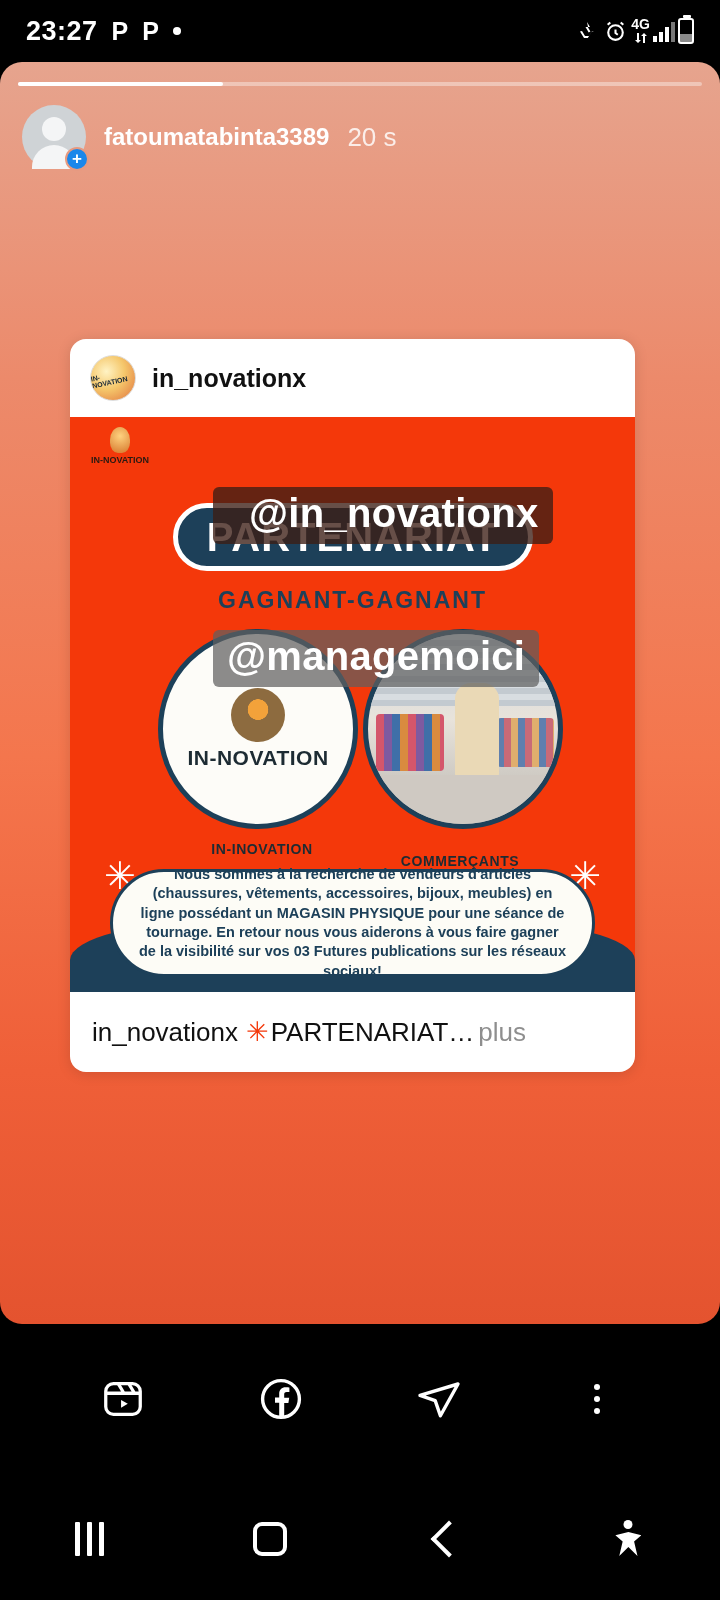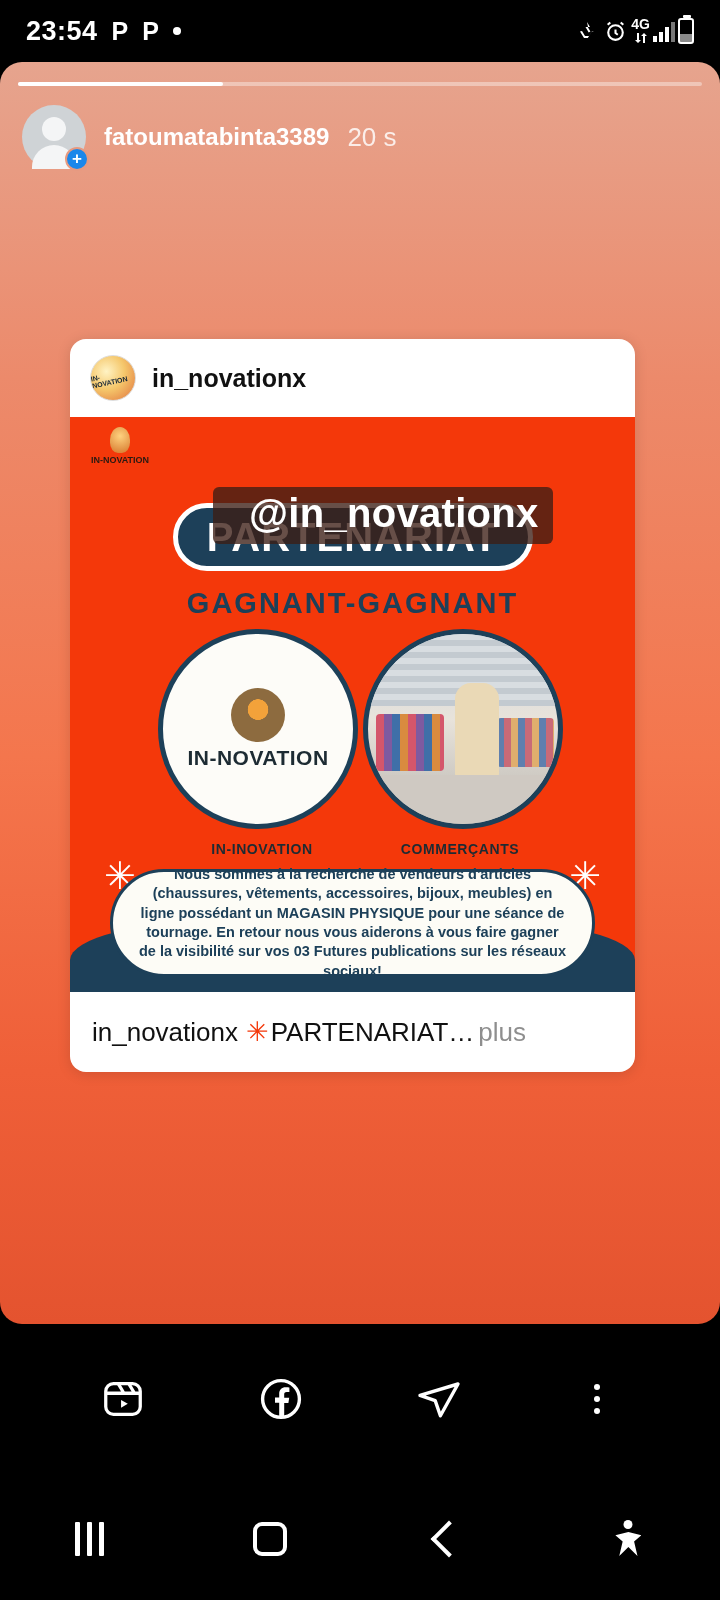--- a/index.html
+++ b/index.html
@@ -122,21 +122,21 @@
     position: absolute; left: 50%; transform: translateX(-50%);
     background: #1d4059; color: #fff; border-radius: 40px;
     border: 5px solid #fff; display: flex; align-items: center; justify-content: center;
   }
   .ribbon-partenariat {
     top: 86px; width: 360px; height: 68px;
     font-size: 40px; font-weight: 800; letter-spacing: 1px;
   }
   .subtitle {
     position: absolute; left: 50%; transform: translateX(-50%); top: 170px;
-    color: #1d4059; font-size: 29px; font-weight: 800; letter-spacing: 2px;
+    color: #1d4059; font-size: 23px; font-weight: 800; letter-spacing: 2px;
     white-space: nowrap;
   }
   .circle {
     position: absolute; top: 212px; width: 200px; height: 200px; border-radius: 50%;
     border: 5px solid #1d4059; overflow: hidden;
   }
   .circle-left { left: 88px; background: #fdfcf8; display:flex; align-items:center; justify-content:center; }
   .circle-left .inner {
     text-align: center; color: #1d2b33;
   }
@@ -154,21 +154,21 @@
   .shop .floor { position:absolute; bottom:0; left:0; right:0; height:26%; background:#cfc9c2; }
   .shop .mannequin { position:absolute; left:46%; top:26%; width:44px; height:52%; background:#ead9b6; border-radius:16px 16px 8px 8px; }
   .shop .rack1 { position:absolute; left:4%; top:42%; width:36%; height:30%;
      background: repeating-linear-gradient(90deg,#d4566b 0 8px,#7e5aa0 8px 16px,#3f6fa8 16px 24px,#d98b3f 24px 32px); border-radius:4px;}
   .shop .rack2 { position:absolute; right:2%; top:44%; width:30%; height:26%;
      background: repeating-linear-gradient(90deg,#5f7fae 0 7px,#c96a77 7px 14px,#e0ae6d 14px 21px); border-radius:4px;}
   .caption-label {
     position: absolute; top: 424px; color: #1d2b33; font-size: 14px; font-weight: 800; letter-spacing: .6px;
   }
   .cap-left { left: 92px; width: 200px; text-align: center; }
-  .cap-right { right: 70px; width: 210px; text-align: center; }
+  .cap-right { right: 70px; width: 210px; text-align: center; margin-top: 12px; }
   .bottom-band {
     position: absolute; left: 0; right: 0; bottom: 0; height: 72px; background: #1d4059;
     border-radius: 160px 160px 0 0 / 40px 40px 0 0;
   }
   .speech {
     position: absolute; left: 40px; right: 40px; top: 452px; height: 108px;
     background: #fdfcf6; border: 3px solid #1d4059; border-radius: 60px;
     padding: 12px 24px; color: #1d4059; font-size: 14.5px; font-weight: 700; line-height: 1.33;
     text-align: center; display:flex; align-items:center; justify-content:center;
   }
@@ -222,21 +222,21 @@
   .nav-acc:after { content:""; position:absolute; left:50%; top:12px; transform:translateX(-50%); width:26px; height:24px; background:#fff;
       clip-path: polygon(50% 0, 100% 14%, 72% 40%, 85% 100%, 50% 62%, 15% 100%, 28% 40%, 0 14%); }
 </style>
 </head>
 <body>
 
 <div class="phone">
 
   <div class="statusbar">
     <div class="sb-left">
-      <span class="sb-clock">23:54</span>
+      <span class="sb-clock">23:27</span>
       <span class="sb-p">P</span>
       <span class="sb-p">P</span>
       <span class="sb-dot"></span>
     </div>
     <div class="sb-right">
       <span class="sb-ic">
         <svg width="26" height="24" viewBox="0 0 24 24" fill="#fff">
             <path d="M12 3l3 5h-2.2l2.6 4.4-1.7 1-3.2-5.4H13L12 3zm-7 9.5l4 6.5h4l-1.2-2H10l-3-5-2 .5zm14 0l-2-.5-3 5H10l-1.2 2h4l4-6.5z"></path>
           </svg>
       </span>
@@ -328,20 +328,21 @@
       <div class="post-footer">
         <span class="user">in_novationx</span>
         <span class="burst">✳</span>
         <span>PARTENARIAT</span>
         <span>…</span>
         <span class="more">plus</span>
       </div>
     </div>
 
     <div class="overlay-box ov-1">@in_novationx</div>
+    <div class="overlay-box ov-2">@managemoici</div>
   </div>
 
   <div class="actionbar">
     <div class="act">
       <svg width="46" height="46" viewBox="0 0 24 24" fill="none" stroke="#fff" stroke-width="1.7">
         <rect x="3" y="4" width="18" height="16" rx="4"></rect>
         <path d="M3 9h18M9.5 4l3 5M15 4l3 5"></path>
         <path d="M11 12.5l3.5 2-3.5 2z" fill="#fff" stroke="none"></path>
       </svg>
     </div>

